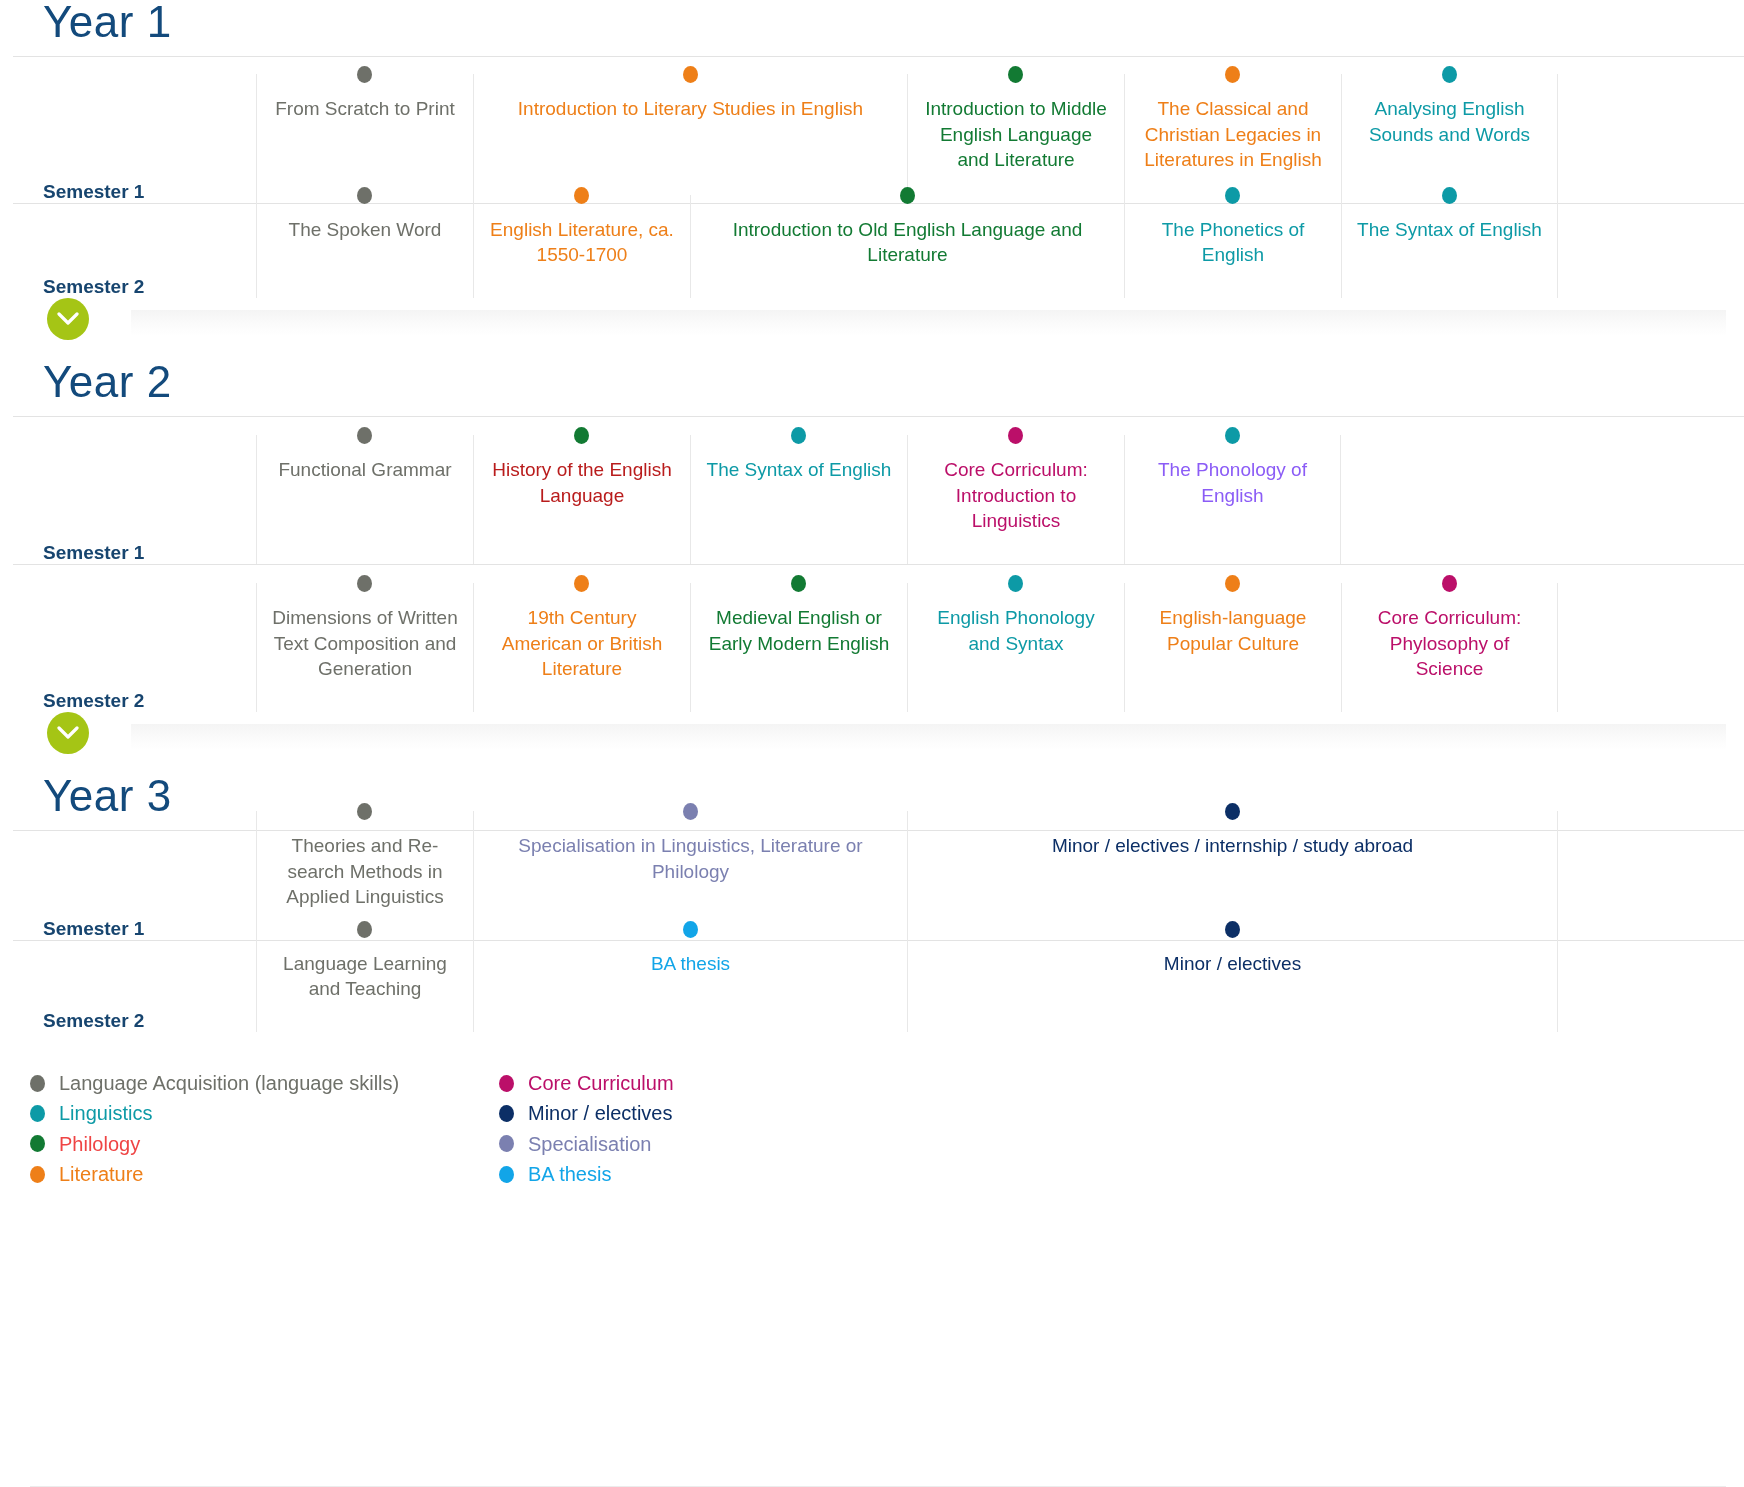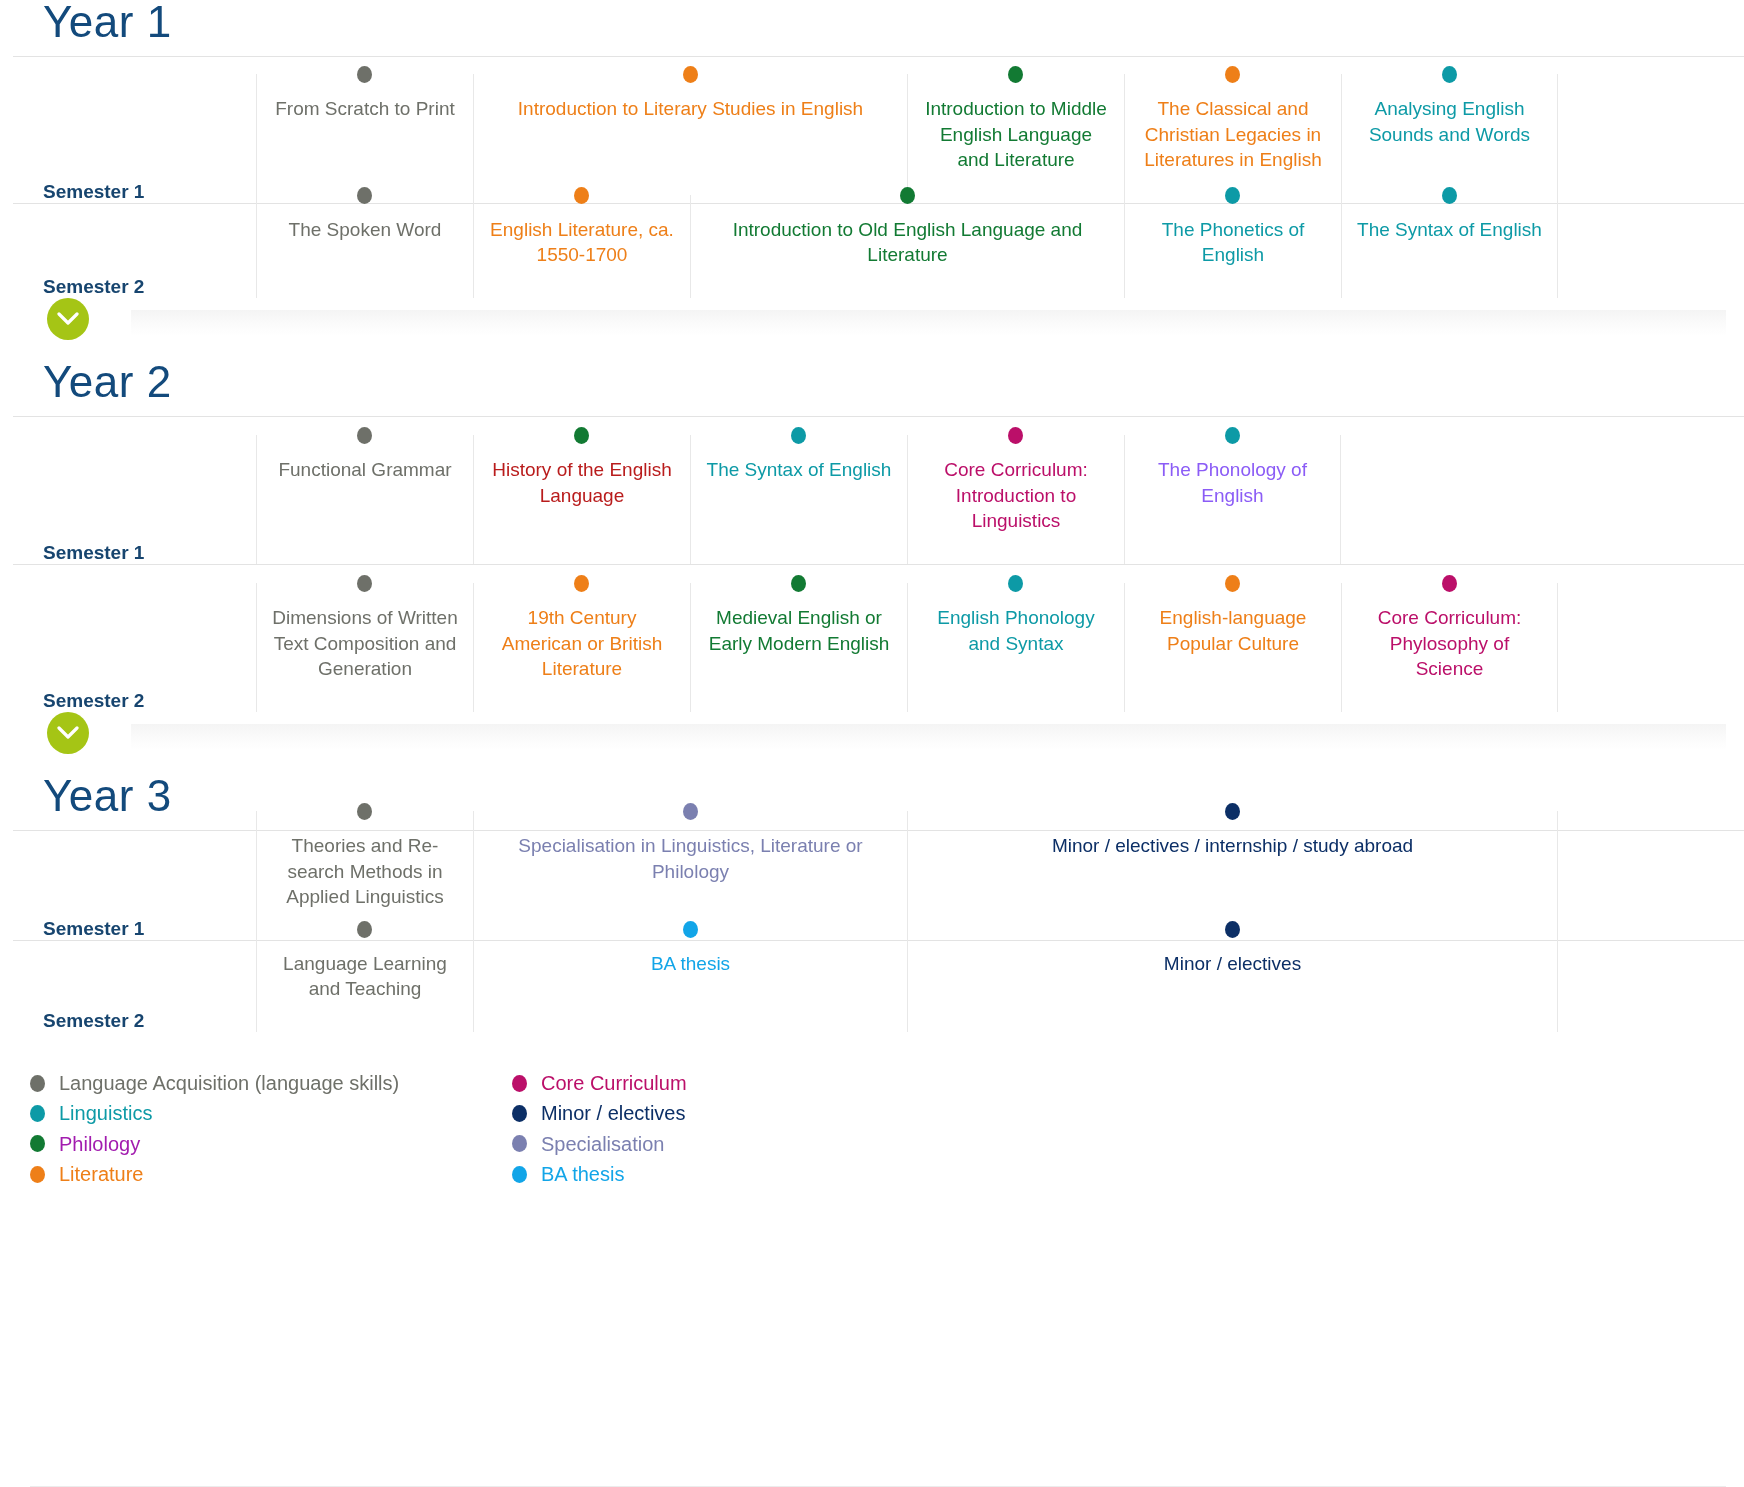--- a/index.html
+++ b/index.html
@@ -98,21 +98,21 @@
     justify-content: center;
     cursor: pointer;
   }
   .chevron-btn svg { display:block; }
 
   
   .legend {
     position: relative;
     display: flex;
     padding: 30px 0 0 30px;
-    gap: 17px;
+    gap: 4px;
   }
   .legend-col { display: flex; flex-direction: column; gap: 4px; }
   .legend-col.first { width: 465px; }
   .legend-item {
     display: flex;
     align-items: center;
     gap: 14px;
     font-size: 20px;
     line-height: 1.32;
   }
@@ -299,21 +299,21 @@
       <div class="legend">
         <div class="legend-col first">
           <div class="legend-item" style="color:#6e7069">
             <span class="legend-dot" style="background:#6e7069"></span>
             <span>Language Acquisition (language skills)</span>
           </div>
           <div class="legend-item" style="color:#0d9aa6">
             <span class="legend-dot" style="background:#0d9aa6"></span>
             <span>Linguistics</span>
           </div>
-          <div class="legend-item" style="color:#a21caf">
+          <div class="legend-item" style="color:#ef4444">
             <span class="legend-dot" style="background:#127a33"></span>
             <span>Philology</span>
           </div>
           <div class="legend-item" style="color:#ee7f18">
             <span class="legend-dot" style="background:#ee7f18"></span>
             <span>Literature</span>
           </div>
         </div>
         <div class="legend-col">
           <div class="legend-item" style="color:#bb0f69">

